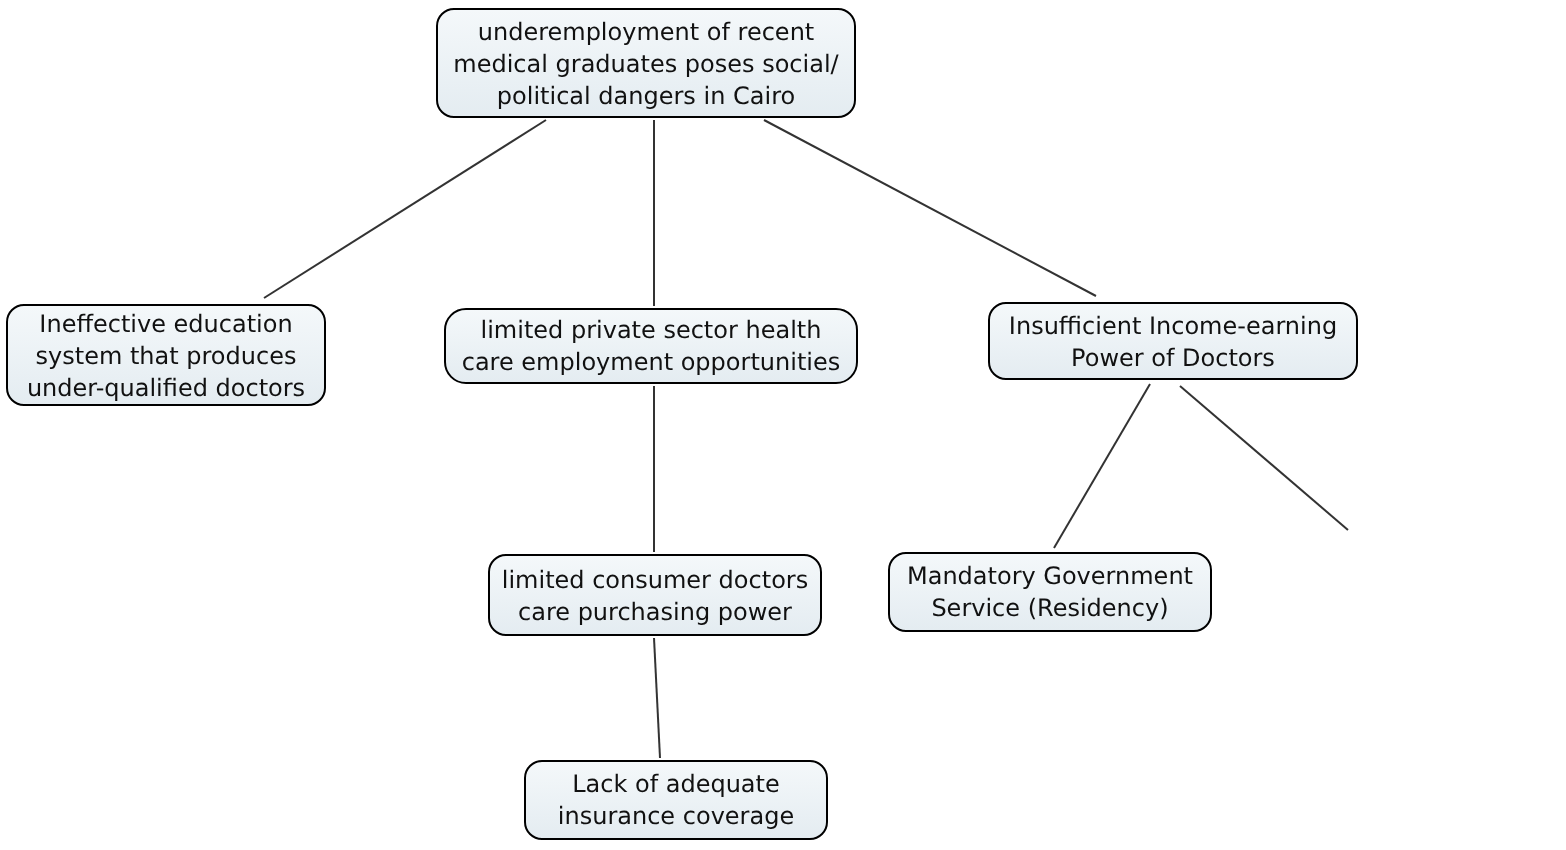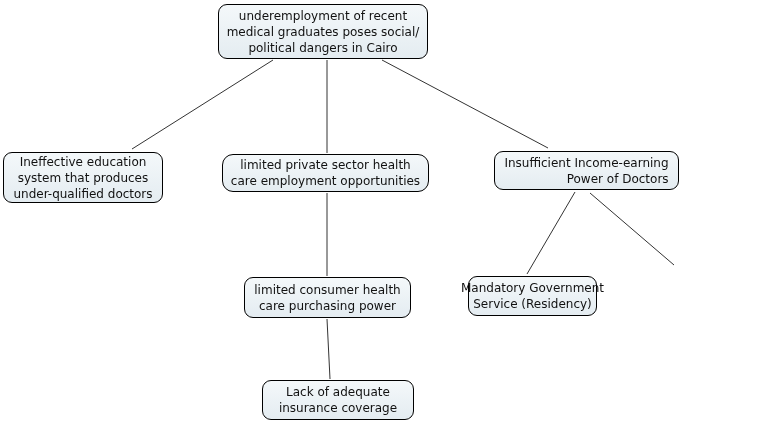--- a/index.html
+++ b/index.html
@@ -40,23 +40,23 @@
     font-size: 12px;
     line-height: 16px;
   }
   .node .label {
     white-space: pre;
     pointer-events: none;
   }
   .n-root       { left: 218px; top: 4px;   width: 210px; height: 55px; }
   .n-education  { left: 3px;   top: 152px; width: 160px; height: 51px; }
   .n-private    { left: 222px; top: 154px; width: 207px; height: 38px; border-radius: 11px; }
-  .n-income     { left: 494px; top: 151px; width: 185px; height: 39px; text-align: right; }
+  .n-income     { left: 494px; top: 151px; width: 185px; height: 39px; }
   .n-purchasing { left: 244px; top: 277px; width: 167px; height: 41px; }
-  .n-mandatory  { left: 444px; top: 276px; width: 129px; height: 40px; margin-left: 24px; }
+  .n-mandatory  { left: 444px; top: 276px; width: 162px; height: 40px; }
   .n-supply     { left: 636px; top: 267px; width: 143px; height: 53px; }
   .n-insurance  { left: 262px; top: 380px; width: 152px; height: 40px; }
 </style>
 </head>
 <body>
 
 <div class="canvas">
 
   <svg class="edges-layer" width="783" height="425" viewBox="0 0 783 425" xmlns="http://www.w3.org/2000/svg">
     <line x1="273" y1="60" x2="132" y2="149"></line>
@@ -84,21 +84,21 @@
     <span class="label">limited private sector health
 care employment opportunities</span>
   </div>
 
   <div class="node n-income">
     <span class="label">Insufficient Income-earning
 Power of Doctors</span>
   </div>
 
   <div class="node n-purchasing">
-    <span class="label">limited consumer health
+    <span class="label">limited consumer doctors
 care purchasing power</span>
   </div>
 
   <div class="node n-mandatory">
     <span class="label">Mandatory Government
 Service (Residency)</span>
   </div>
 
 
   <div class="node n-insurance">

